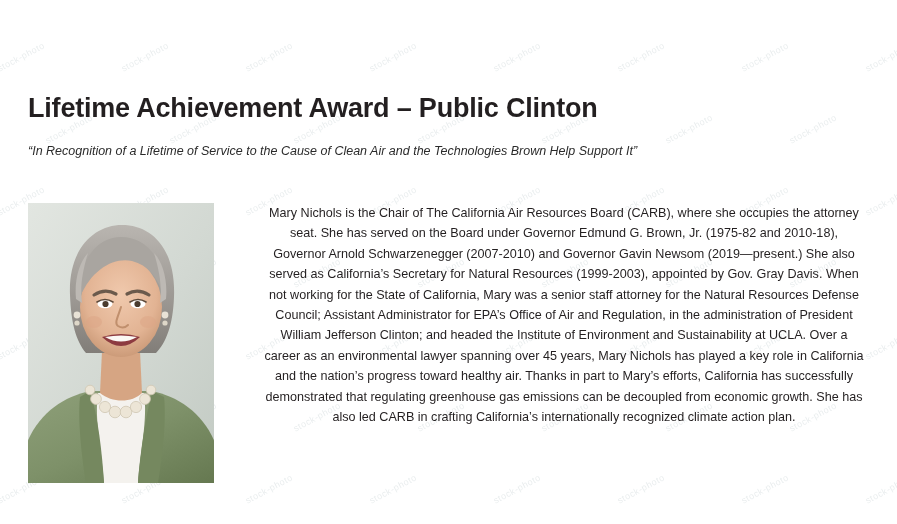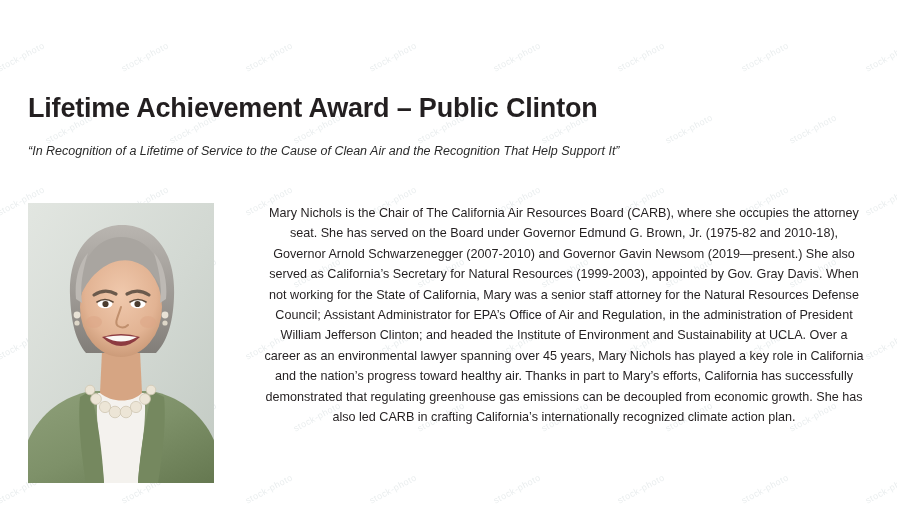--- a/index.html
+++ b/index.html
@@ -157,21 +157,21 @@
     <span class="wm" style="left: 490.667px; top: 484px;">stock-photo</span>
     <span class="wm" style="left: 614.667px; top: 484px;">stock-photo</span>
     <span class="wm" style="left: 738.667px; top: 484px;">stock-photo</span>
     <span class="wm" style="left: 862.667px; top: 484px;">stock-photo</span>
   </div>
 
 <div class="page">
 
   <h1 class="title">Lifetime Achievement Award – Public Clinton</h1>
 
-  <div class="subtitle">“In Recognition of a Lifetime of Service to the Cause of Clean Air and the Recognition That Help Support It”</div>
+  <div class="subtitle">“In Recognition of a Lifetime of Service to the Cause of Clean Air and the Technologies Brown Help Support It”</div>
 
   <div class="content">
 
     <div class="portrait-wrap">
       <svg class="portrait" viewBox="0 0 186 280" preserveAspectRatio="xMidYMid slice" aria-hidden="true">
         <defs>
           <linearGradient id="bgGrad" x1="0" y1="0" x2="1" y2="1">
             <stop offset="0%" stop-color="#e2e6e1"></stop>
             <stop offset="55%" stop-color="#d2d8d2"></stop>
             <stop offset="100%" stop-color="#c2cac3"></stop>

